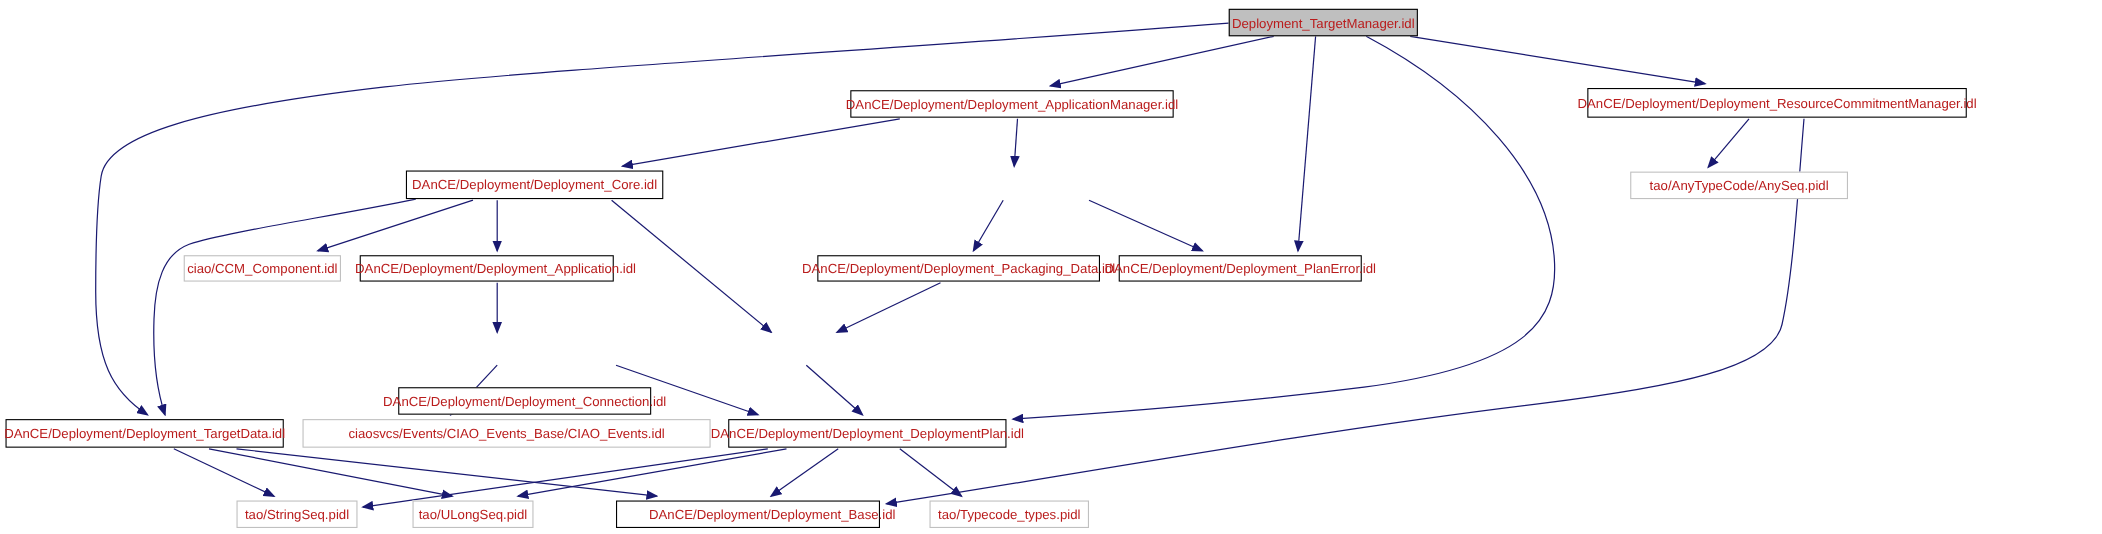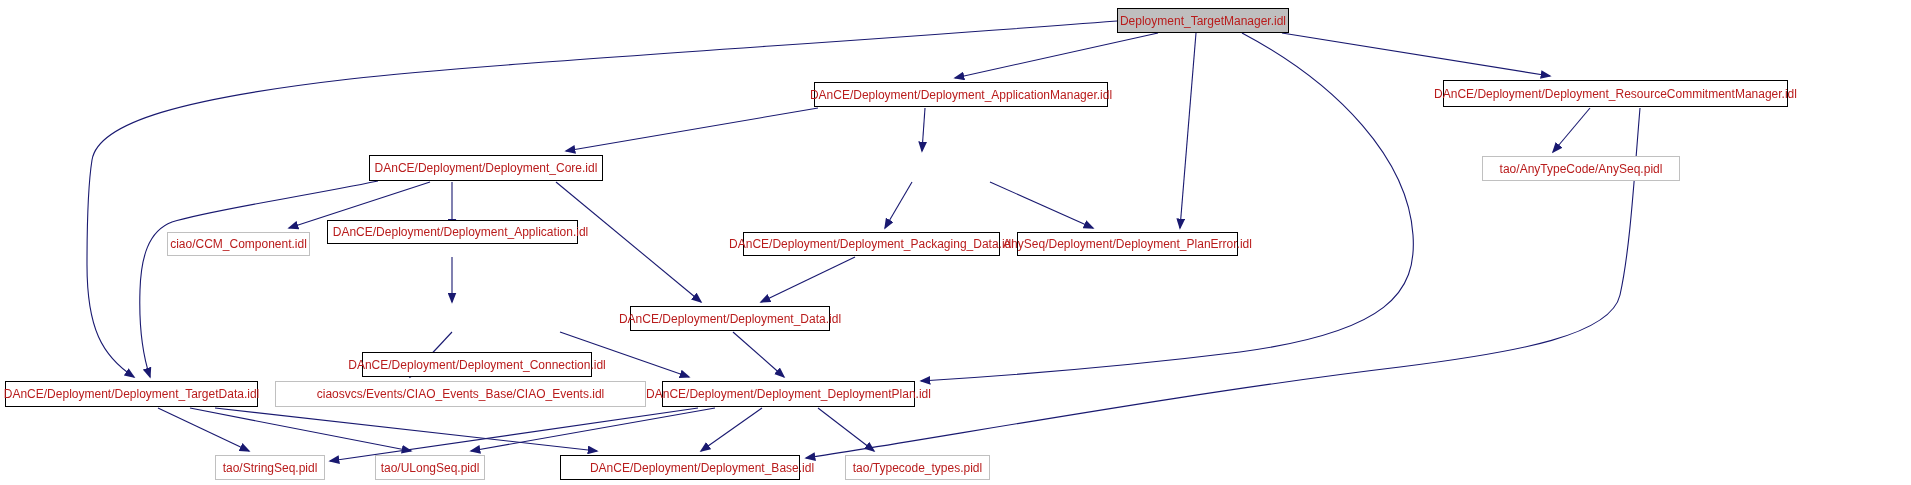--- a/index.html
+++ b/index.html
@@ -84,30 +84,29 @@
         <path d="M 158 408 L 249 451" class="edge" marker-end="url(#arrow)"></path>
         <path d="M 190 408 L 411 451" class="edge" marker-end="url(#arrow)"></path>
         <path d="M 215 408 L 597 451" class="edge" marker-end="url(#arrow)"></path>
         <path d="M 698 408 L 330 461" class="edge" marker-end="url(#arrow)"></path>
         <path d="M 715 408 L 471 451" class="edge" marker-end="url(#arrow)"></path>
         <path d="M 762 408 L 701 451" class="edge" marker-end="url(#arrow)"></path>
         <path d="M 818 408 L 874 451" class="edge" marker-end="url(#arrow)"></path>
       </g>
   </svg>
 <div class="node root" style="left: 1117px; top: 8px; width: 172px; height: 25px;">Deployment_TargetManager.idl</div>
-    <div class="node internal" style="left: 773px; top: 82px; width: 294px; height: 25px; margin-left: 41px;">DAnCE/Deployment/Deployment_ApplicationManager.idl</div>
+    <div class="node internal" style="left: 773px; top: 82px; width: 294px; height: 25px;">DAnCE/Deployment/Deployment_ApplicationManager.idl</div>
     <div class="node internal" style="left: 1443px; top: 80px; width: 345px; height: 27px;">DAnCE/Deployment/Deployment_ResourceCommitmentManager.idl</div>
     <div class="node internal" style="left: 369px; top: 155px; width: 234px; height: 26px;">DAnCE/Deployment/Deployment_Core.idl</div>
     <div class="node external" style="left: 1482px; top: 156px; width: 198px; height: 25px;">tao/AnyTypeCode/AnySeq.pidl</div>
     <div class="node external" style="left: 167px; top: 232px; width: 143px; height: 24px;">ciao/CCM_Component.idl</div>
-    <div class="node internal" style="left: 327px; top: 220px; width: 251px; height: 24px; padding-left: 16px;">DAnCE/Deployment/Deployment_Application.idl</div>
+    <div class="node internal" style="left: 327px; top: 232px; width: 231px; height: 24px; padding-left: 16px;">DAnCE/Deployment/Deployment_Application.idl</div>
     <div class="node internal" style="left: 743px; top: 232px; width: 257px; height: 24px;">DAnCE/Deployment/Deployment_Packaging_Data.idl</div>
-    <div class="node internal" style="left: 1017px; top: 232px; width: 221px; height: 24px;">AnySeq/Deployment/Deployment_PlanError.idl</div>
+    <div class="node internal" style="left: 1017px; top: 232px; width: 221px; height: 24px;">DAnCE/Deployment/Deployment_PlanError.idl</div>
     <div class="node internal" style="left: 362px; top: 306px; width: 230px; height: 25px; margin-top: 46px;">DAnCE/Deployment/Deployment_Connection.idl</div>
-    <div class="node internal" style="left: 630px; top: 306px; width: 200px; height: 25px;">DAnCE/Deployment/Deployment_Data.idl</div>
     <div class="node internal" style="left: 5px; top: 381px; width: 253px; height: 26px;">DAnCE/Deployment/Deployment_TargetData.idl</div>
     <div class="node external" style="left: 275px; top: 381px; width: 371px; height: 26px;">ciaosvcs/Events/CIAO_Events_Base/CIAO_Events.idl</div>
     <div class="node internal" style="left: 662px; top: 381px; width: 253px; height: 26px;">DAnCE/Deployment/Deployment_DeploymentPlan.idl</div>
     <div class="node external" style="left: 215px; top: 455px; width: 110px; height: 25px;">tao/StringSeq.pidl</div>
     <div class="node external" style="left: 375px; top: 455px; width: 110px; height: 25px;">tao/ULongSeq.pidl</div>
     <div class="node internal" style="left: 560px; top: 455px; width: 240px; height: 25px; padding-left: 44px;">DAnCE/Deployment/Deployment_Base.idl</div>
     <div class="node external" style="left: 845px; top: 455px; width: 145px; height: 25px;">tao/Typecode_types.pidl</div>
   </div>
 
 </body></html>

